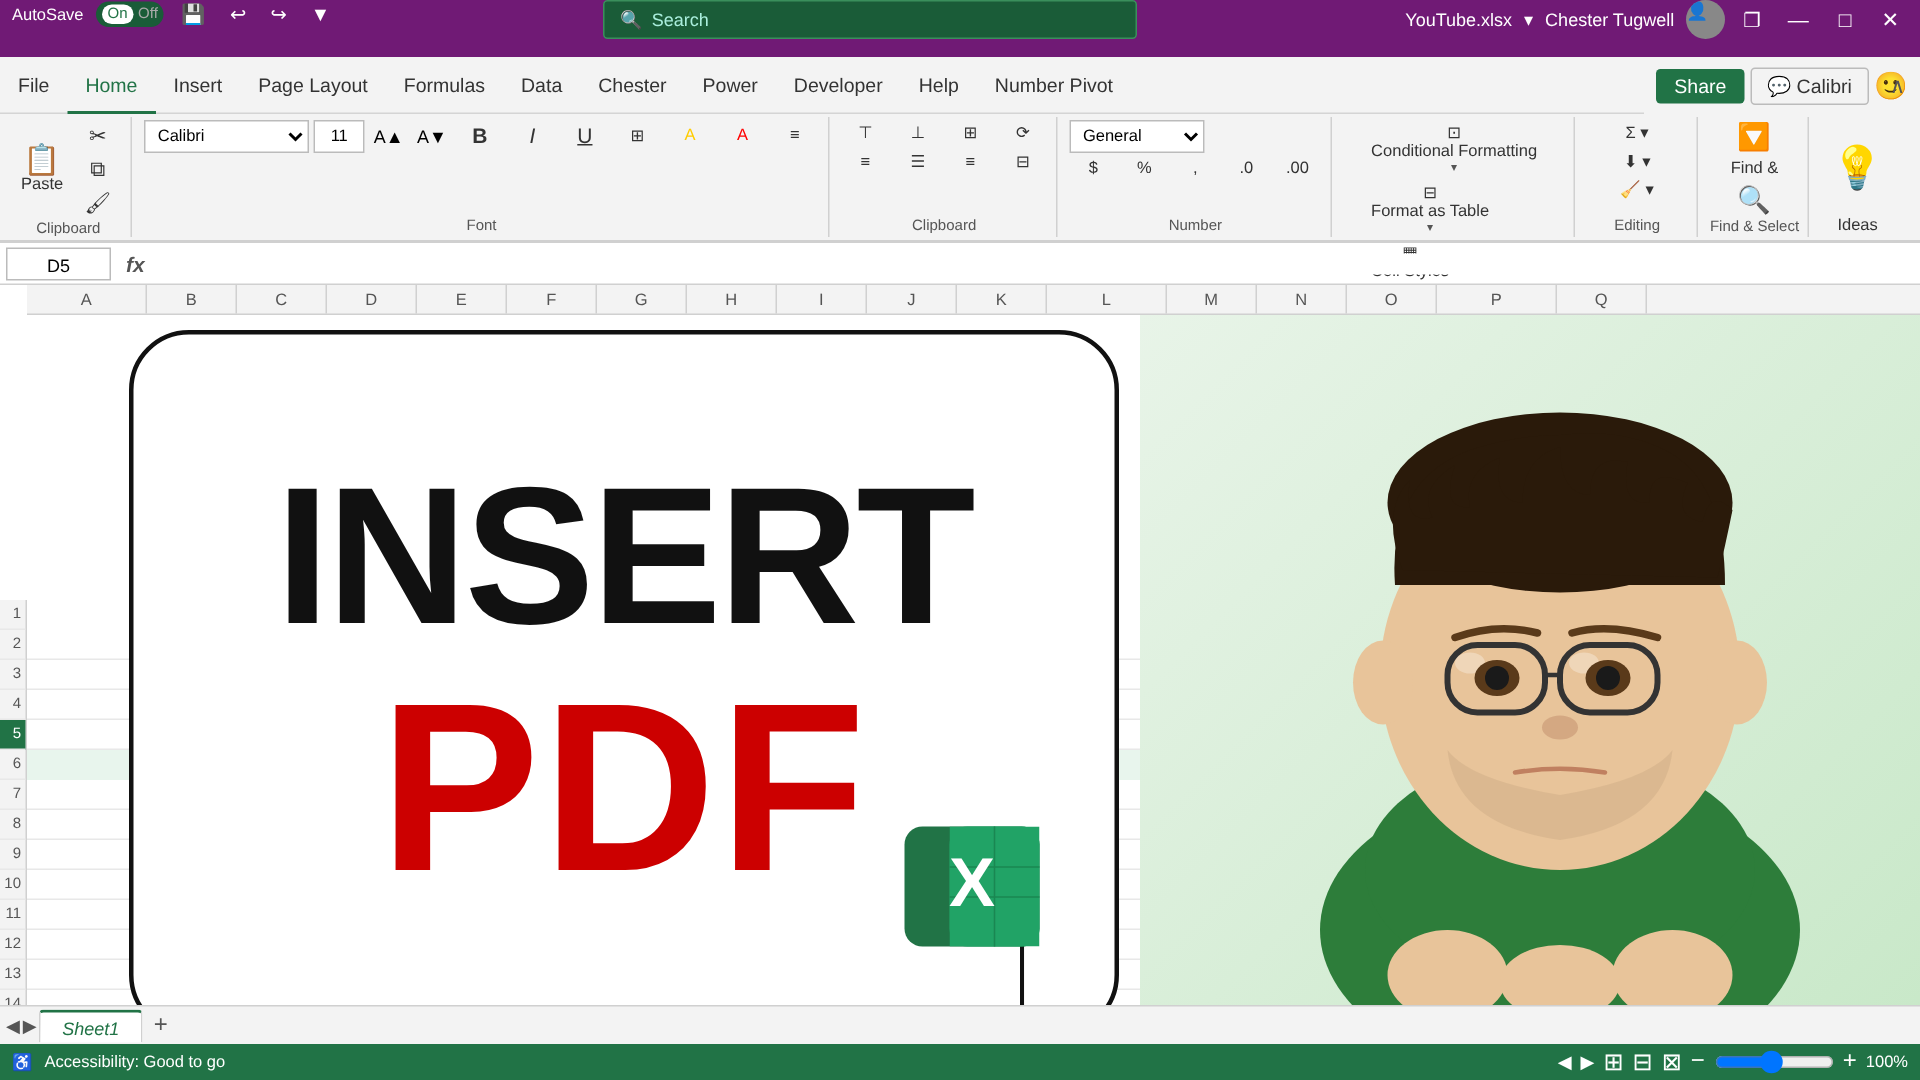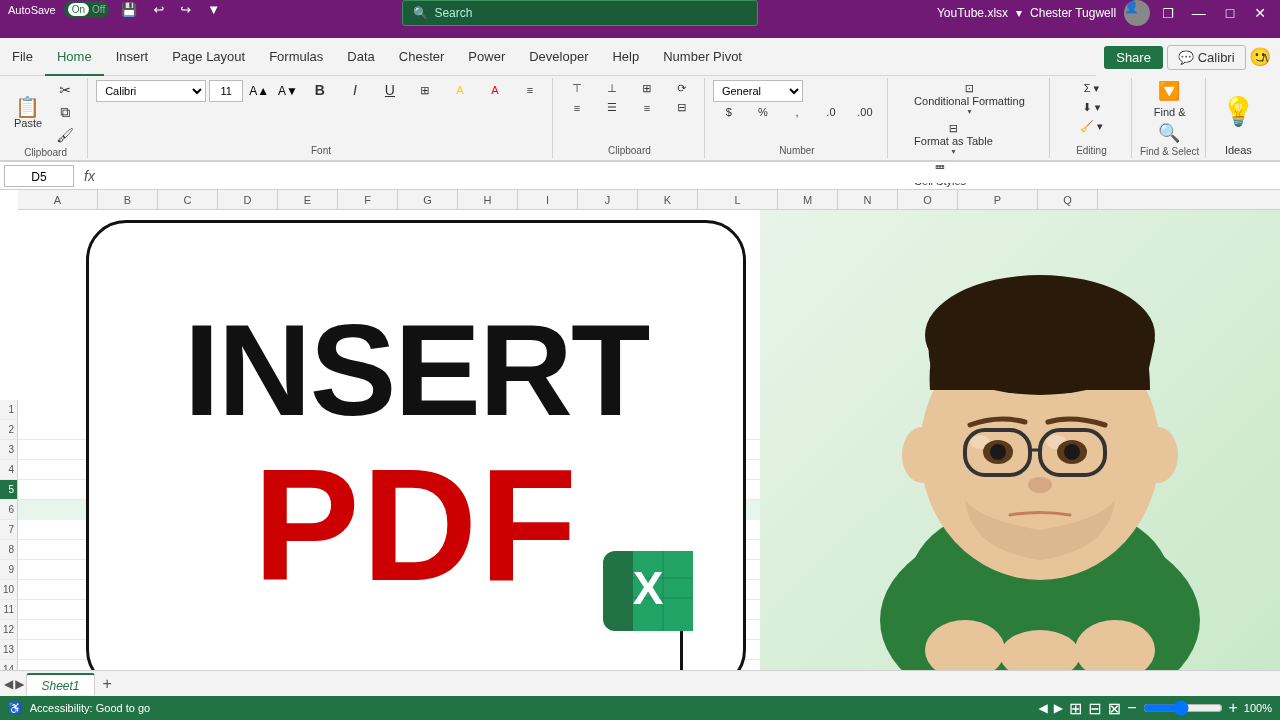--- a/index.html
+++ b/index.html
@@ -452,21 +452,21 @@
   <div class="tb-group" style="min-width:60px;cursor:pointer;">
     <div class="tb-group-content" style="flex-direction:column;align-items:center;justify-content:center;">
       <span class="ideas-icon">💡</span>
     </div>
     <span class="tb-group-label ideas-label">Ideas</span>
   </div>
 </div>
 
 <div id="formula-bar">
   <div class="cell-ref">D5</div>
-  <span style="font-size:14px;color:#555;cursor:pointer;padding:0 6px;font-style:italic;font-weight:normal;">fx</span>
+  <span style="font-size:14px;color:#555;cursor:pointer;padding:0 6px;font-style:italic;font-weight:bold;">fx</span>
   <input class="formula-input" type="text" value="" style="">
 </div>
 
 <div id="col-headers">
   <div class="col-hdr" style="width:80px;">A</div>
   <div class="col-hdr" style="width:60px;">B</div>
   <div class="col-hdr" style="width:60px;">C</div>
   <div class="col-hdr" style="width:60px;">D</div>
   <div class="col-hdr" style="width:60px;">E</div>
   <div class="col-hdr" style="width:60px;">F</div>

